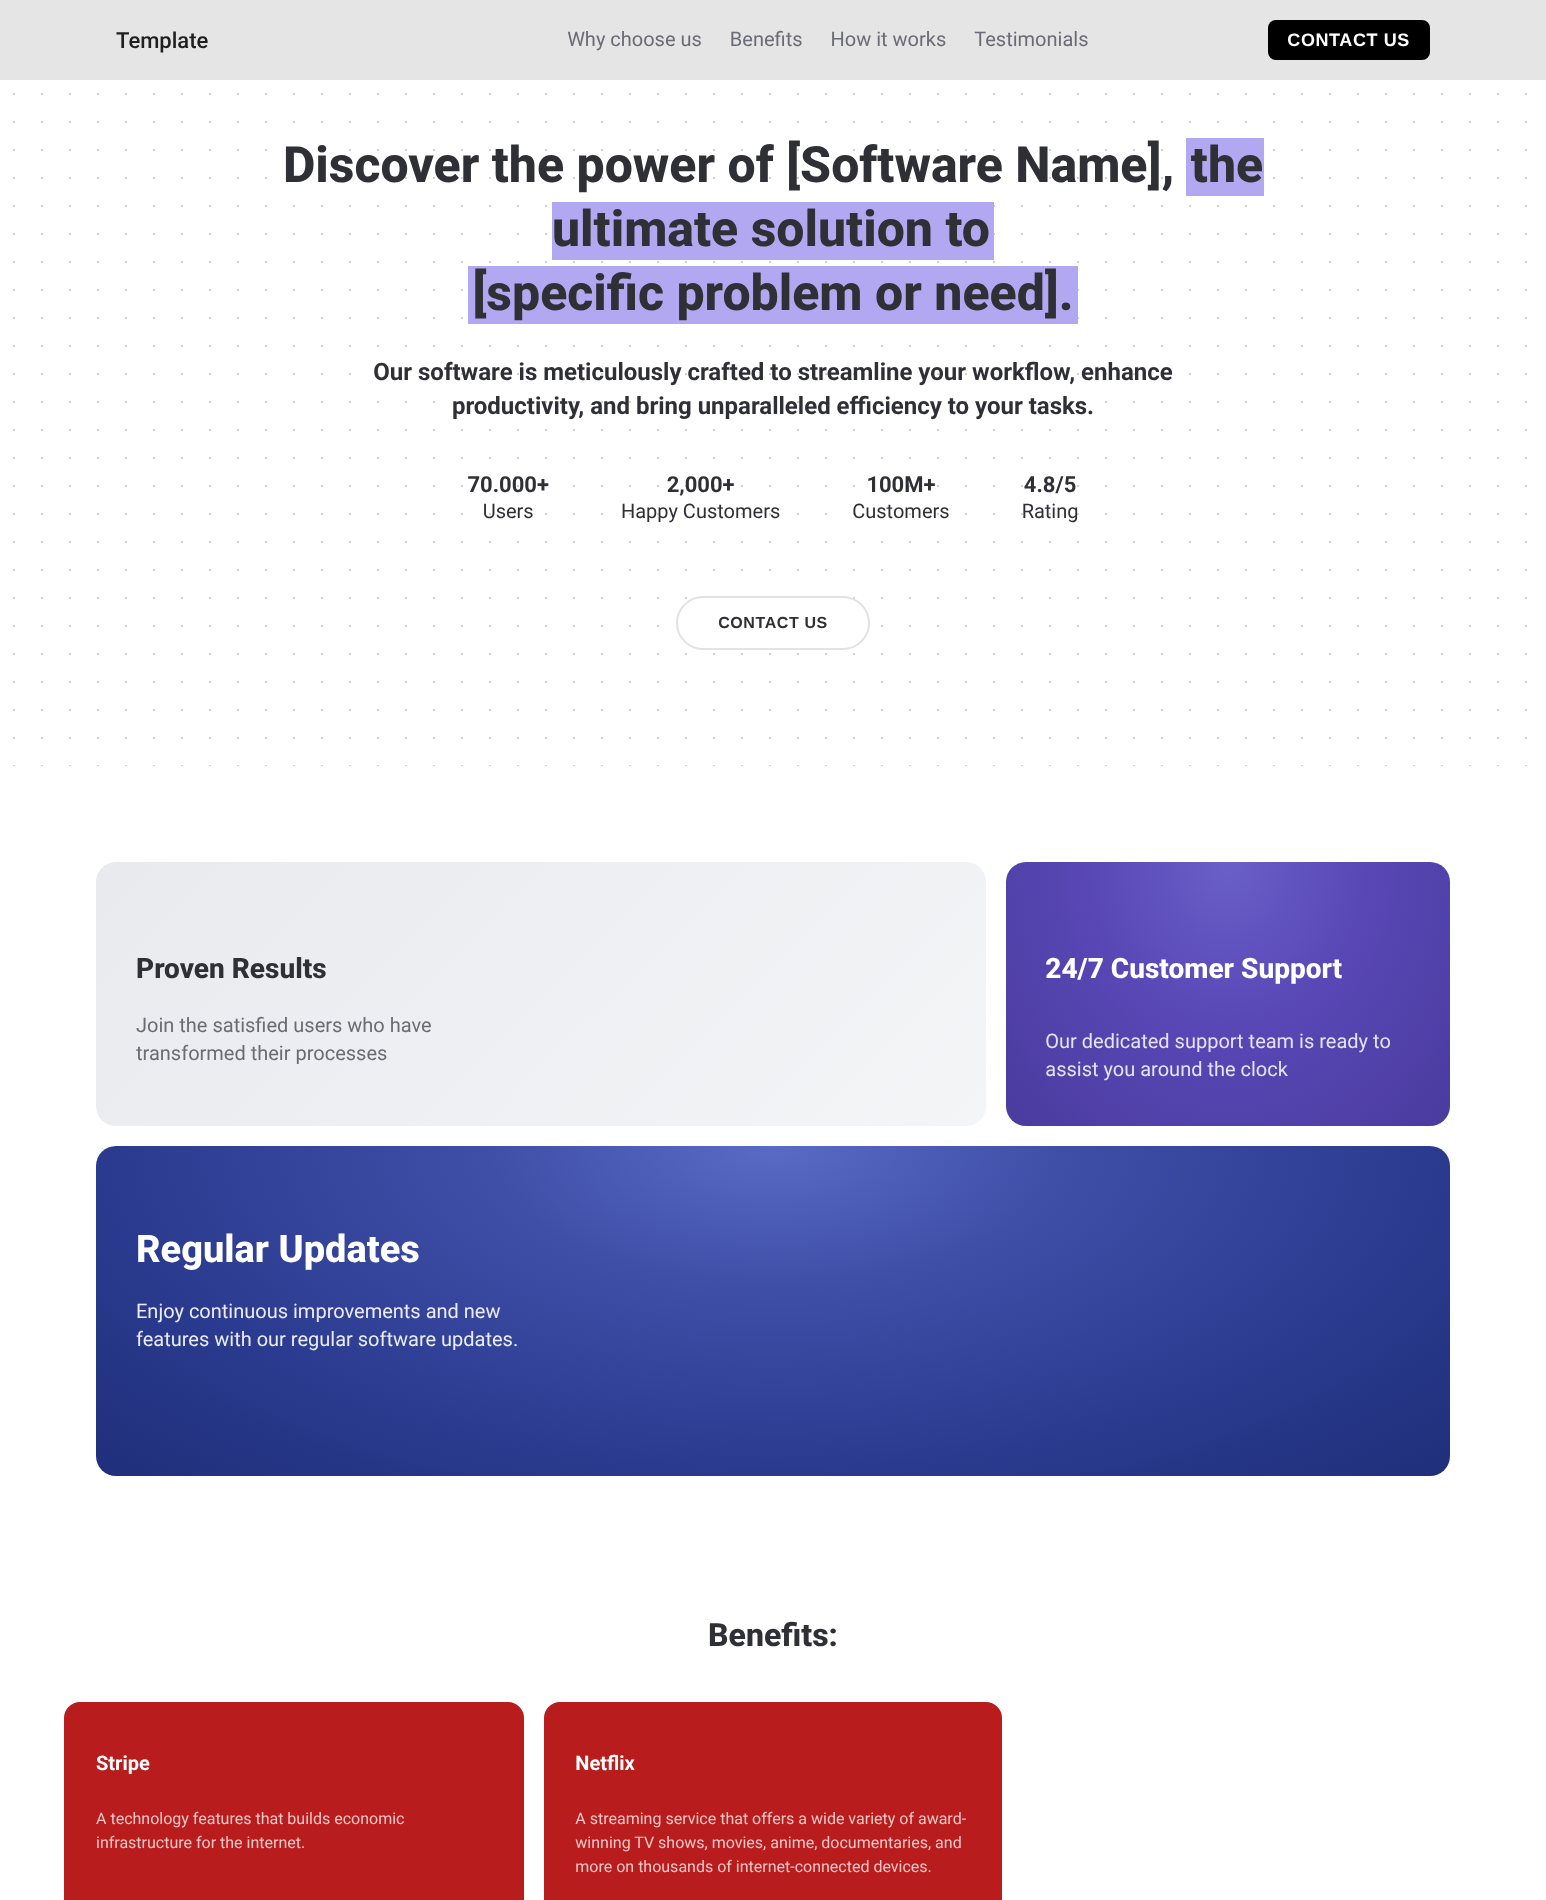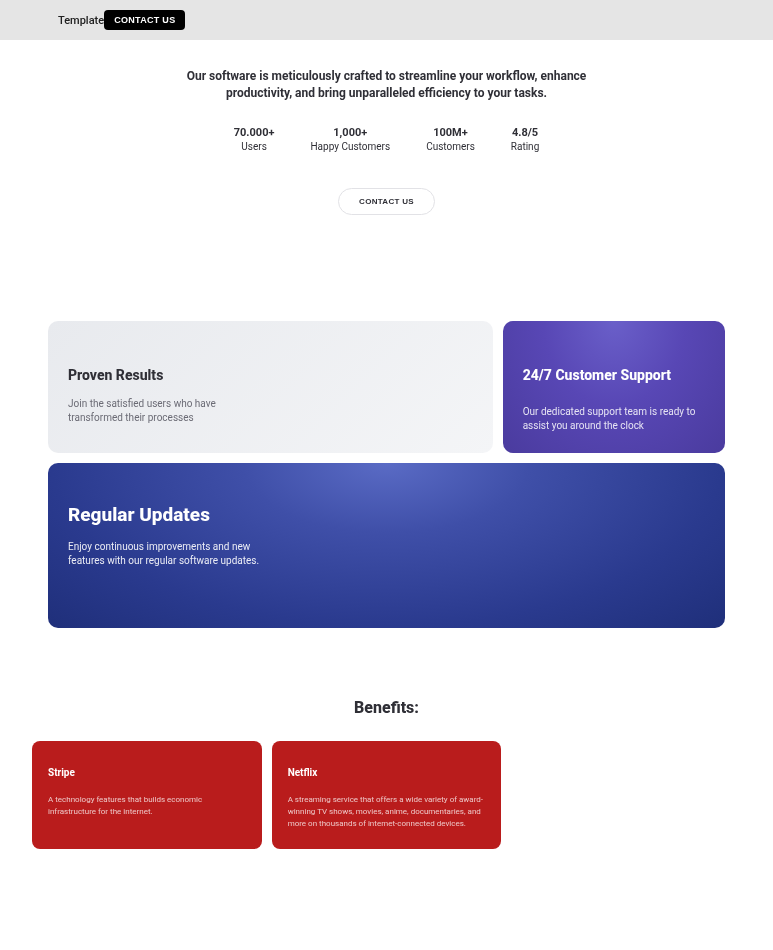--- a/index.html
+++ b/index.html
@@ -190,33 +190,44 @@
   font-size: 8px;
   line-height: 1.45;
   opacity: 0.75;
 }
 </style>
 </head>
 <body>
 
 <div class="header">
   <div class="logo">Template</div>
+  <nav class="nav">
+    <a href="#">Why choose us</a>
+    <a href="#">Benefits</a>
+    <a href="#">How it works</a>
+    <a href="#">Testimonials</a>
+  </nav>
   <button class="contact-btn-dark">CONTACT US</button>
 </div>
 
 <div class="hero-wrap">
   <div class="hero">
+    <h1>
+      <span>Discover the power of [Software Name],</span>
+      <span class="hl">the ultimate solution to</span><br>
+      <span class="hl">[specific problem or need].</span>
+    </h1>
     <p class="sub">Our software is meticulously crafted to streamline your workflow, enhance productivity, and bring unparalleled efficiency to your tasks.</p>
     <div class="stats">
       <div class="stat">
         <div class="v">70.000+</div>
         <div class="l">Users</div>
       </div>
       <div class="stat">
-        <div class="v">1,000+</div>
+        <div class="v">2,000+</div>
         <div class="l">Happy Customers</div>
       </div>
       <div class="stat">
         <div class="v">100M+</div>
         <div class="l">Customers</div>
       </div>
       <div class="stat">
         <div class="v">4.8/5</div>
         <div class="l">Rating</div>
       </div>

